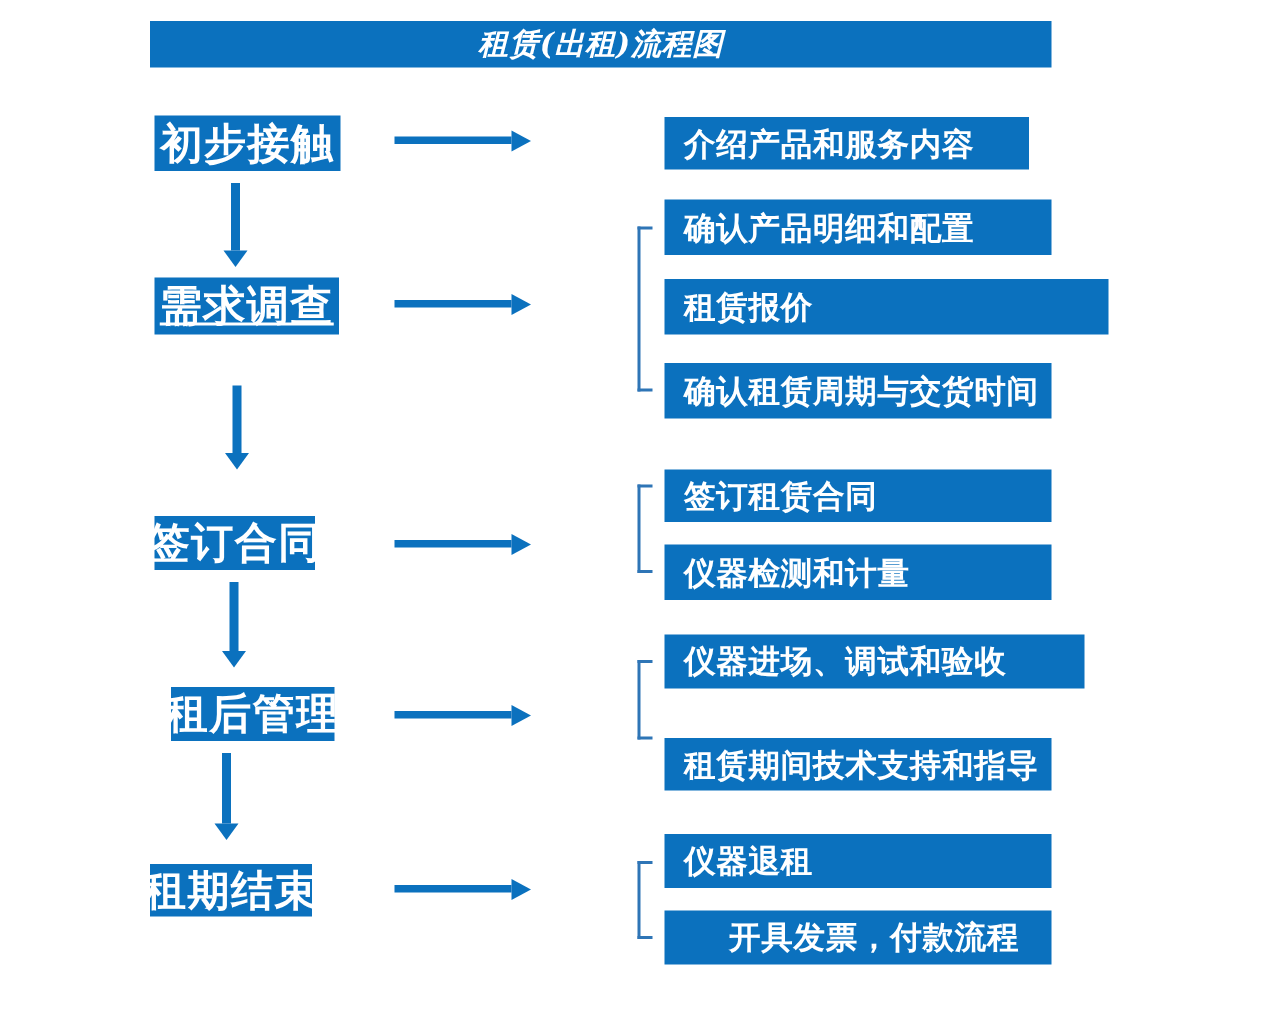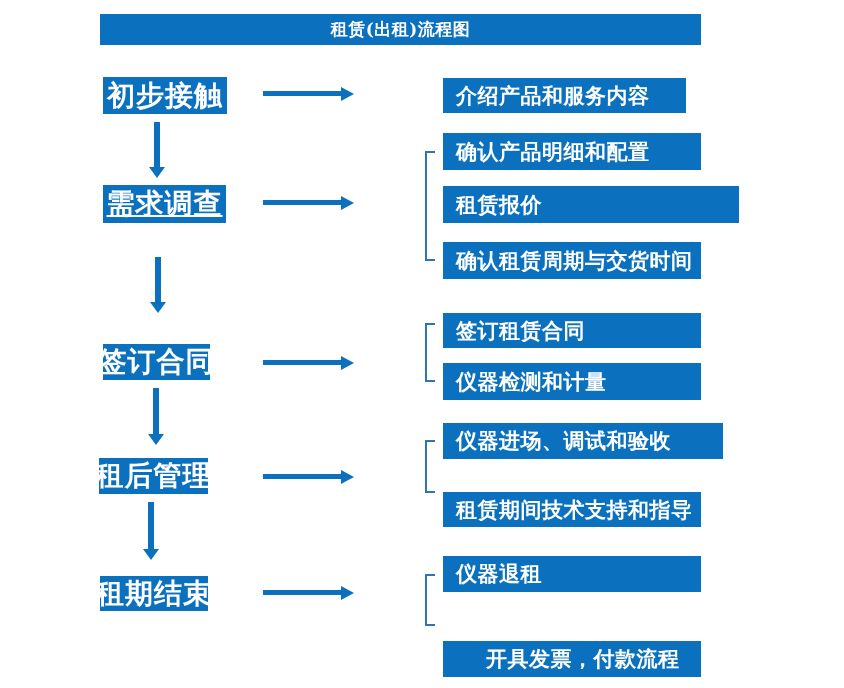--- a/index.html
+++ b/index.html
@@ -24,42 +24,43 @@
     color: var(--boxtext);
     font-weight: bold;
     display: flex;
     align-items: center;
     white-space: nowrap;
   }
   
   .title {
     left: 100px; top: 14px; width: 601px; height: 31px;
     justify-content: center;
-    font-size: 17px;
+    font-size: 20px;
     letter-spacing: 0.5px;
+    font-style: italic;
   }
   
   .step { font-size: 28px; justify-content: center; letter-spacing: 1px; }
   .s0 { left: 103px; top: 77px;  width: 124px; height: 37px; }
   .s1 { left: 103px; top: 185px; width: 123px; height: 38px; text-decoration: underline; }
   .s2 { left: 103px; top: 344px; width: 107px; height: 36px; }
-  .s3 { left: 99px;  top: 458px; width: 109px; height: 36px; }
+  .s3 { left: 114px;  top: 458px; width: 109px; height: 36px; }
   .s4 { left: 100px; top: 576px; width: 108px; height: 35px; }
   
   .detail { font-size: 21px; padding-left: 13px; letter-spacing: 0.5px; }
   .d0 { left: 443px; top: 78px;  width: 243px; height: 35px; }
   .d1 { left: 443px; top: 133px; width: 258px; height: 37px; }
   .d2 { left: 443px; top: 186px; width: 296px; height: 37px; }
   .d3 { left: 443px; top: 242px; width: 258px; height: 37px; }
   .d4 { left: 443px; top: 313px; width: 258px; height: 35px; }
   .d5 { left: 443px; top: 363px; width: 258px; height: 37px; }
   .d6 { left: 443px; top: 423px; width: 280px; height: 36px; }
   .d7 { left: 443px; top: 492px; width: 258px; height: 35px; }
   .d8 { left: 443px; top: 556px; width: 258px; height: 36px; text-align: right; }
-  .d9 { left: 443px; top: 641px; width: 258px; height: 36px; padding-left: 43px; }
+  .d9 { left: 443px; top: 607px; width: 258px; height: 36px; padding-left: 43px; }
   
   .harrow { position: absolute; display: flex; align-items: center; height: 15px; }
   .harrow .shaft { width: 78px; height: 5px; background: var(--primary); }
   .harrow .head {
     width: 0; height: 0;
     border-left: 13px solid var(--primary);
     border-top: 7px solid transparent;
     border-bottom: 7px solid transparent;
   }
   .h0 { left: 263px; top: 86px; }

